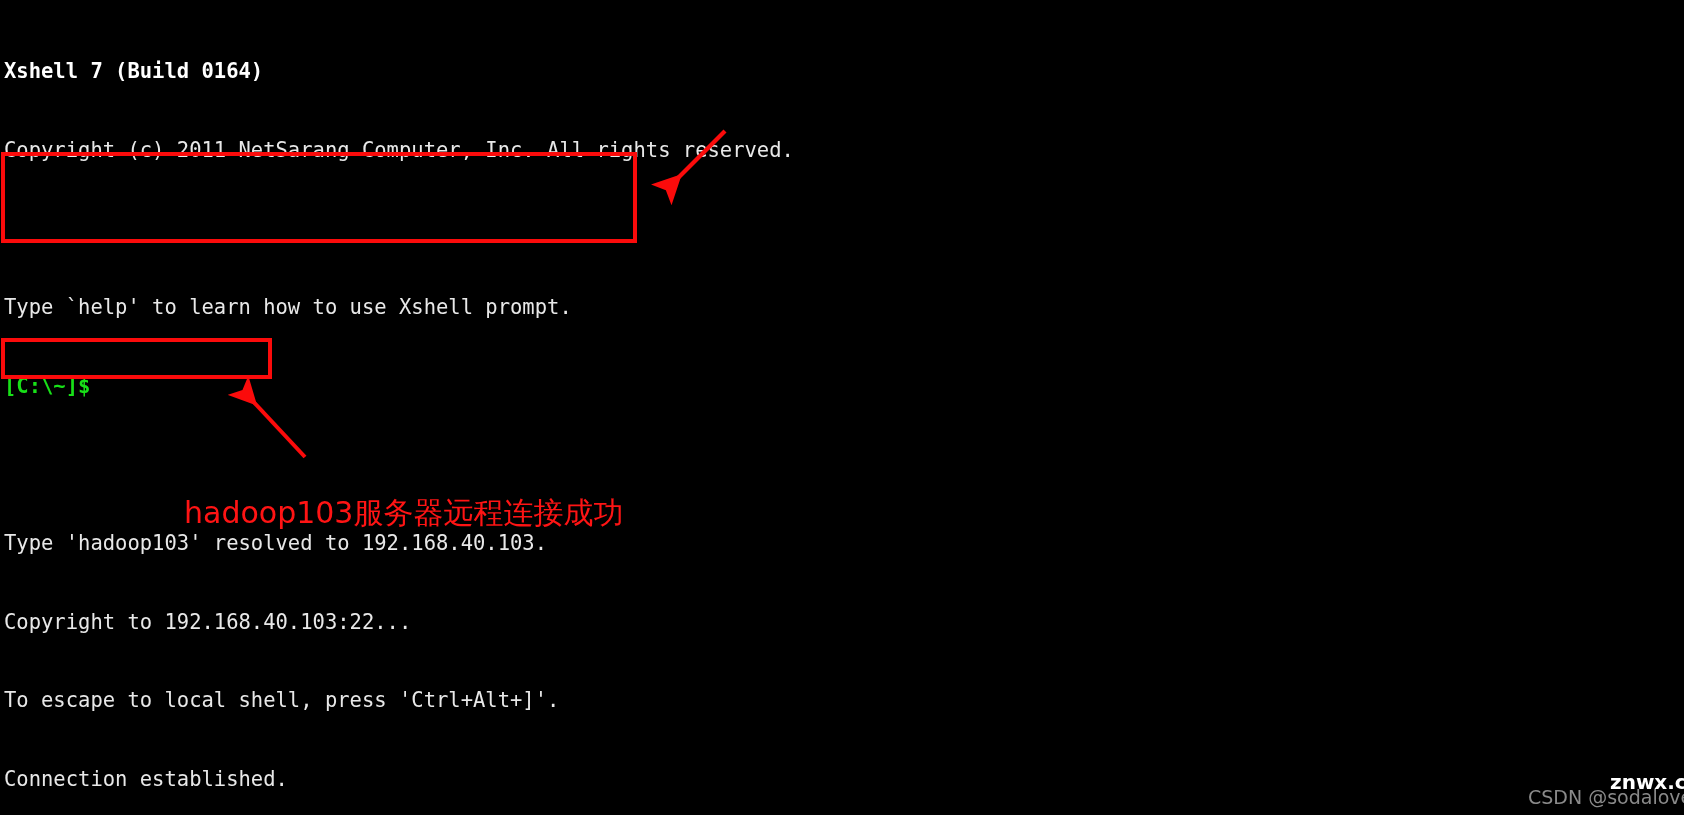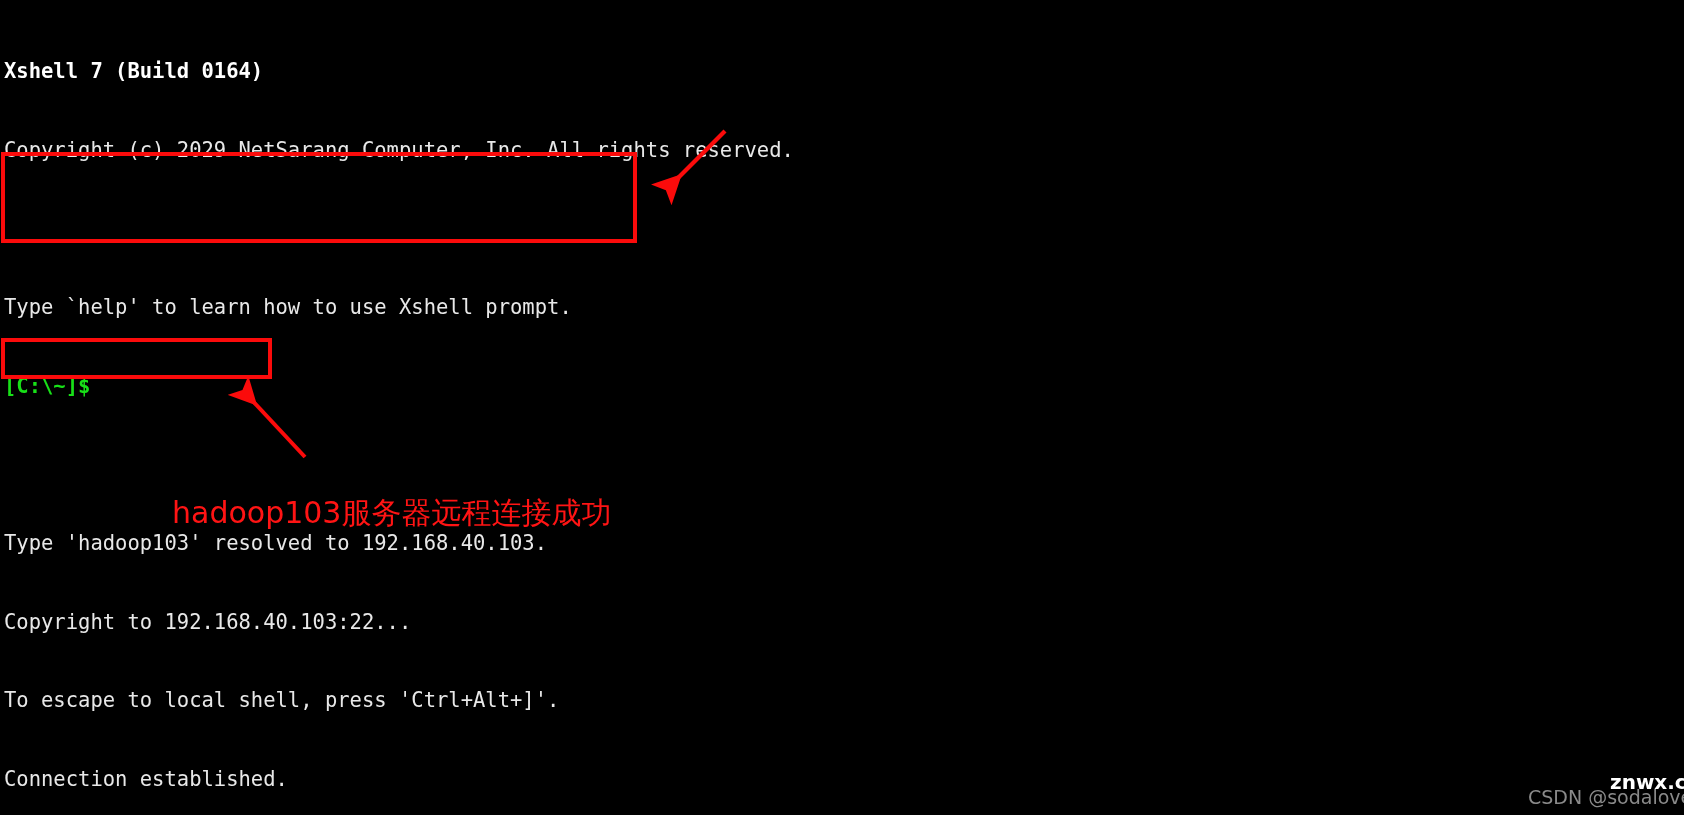--- a/index.html
+++ b/index.html
@@ -48,21 +48,21 @@
   #redbox-prompt  { left: 1px; top: 338px; width: 271px; height: 41px; }
 
   
   .arrow-svg { position: absolute; overflow: visible; }
   #arrow-top { left: 655px; top: 125px; width: 90px; height: 80px; }
   #arrow-bottom { left: 235px; top: 385px; width: 90px; height: 90px; }
 
   
   #caption {
     position: absolute;
-    left: 172px;
+    left: 184px;
     top: 493px;
     font-family: "DejaVu Sans", "Liberation Sans", sans-serif;
     font-size: 30px;
     color: #ff1414;
     white-space: pre;
   }
 
   
   #wm-znwx {
     position: absolute;
@@ -85,21 +85,21 @@
     white-space: pre;
   }
 </style>
 </head>
 <body>
 
 <div id="terminal">
 
   <div class="term-text">
     <div class="line bold">Xshell 7 (Build 0164)</div>
-    <div class="line">Copyright (c) 2029 NetSarang Computer, Inc. All rights reserved.</div>
+    <div class="line">Copyright (c) 2011 NetSarang Computer, Inc. All rights reserved.</div>
     <div class="blank"></div>
     <div class="line">Type `help' to learn how to use Xshell prompt.</div>
     <div class="line green">[C:\~]$</div>
     <div class="blank"></div>
     <div class="line">Type 'hadoop103' resolved to 192.168.40.103.</div>
     <div class="line">Copyright to 192.168.40.103:22...</div>
     <div class="line">To escape to local shell, press 'Ctrl+Alt+]'.</div>
     <div class="line">Connection established.</div>
     
     

